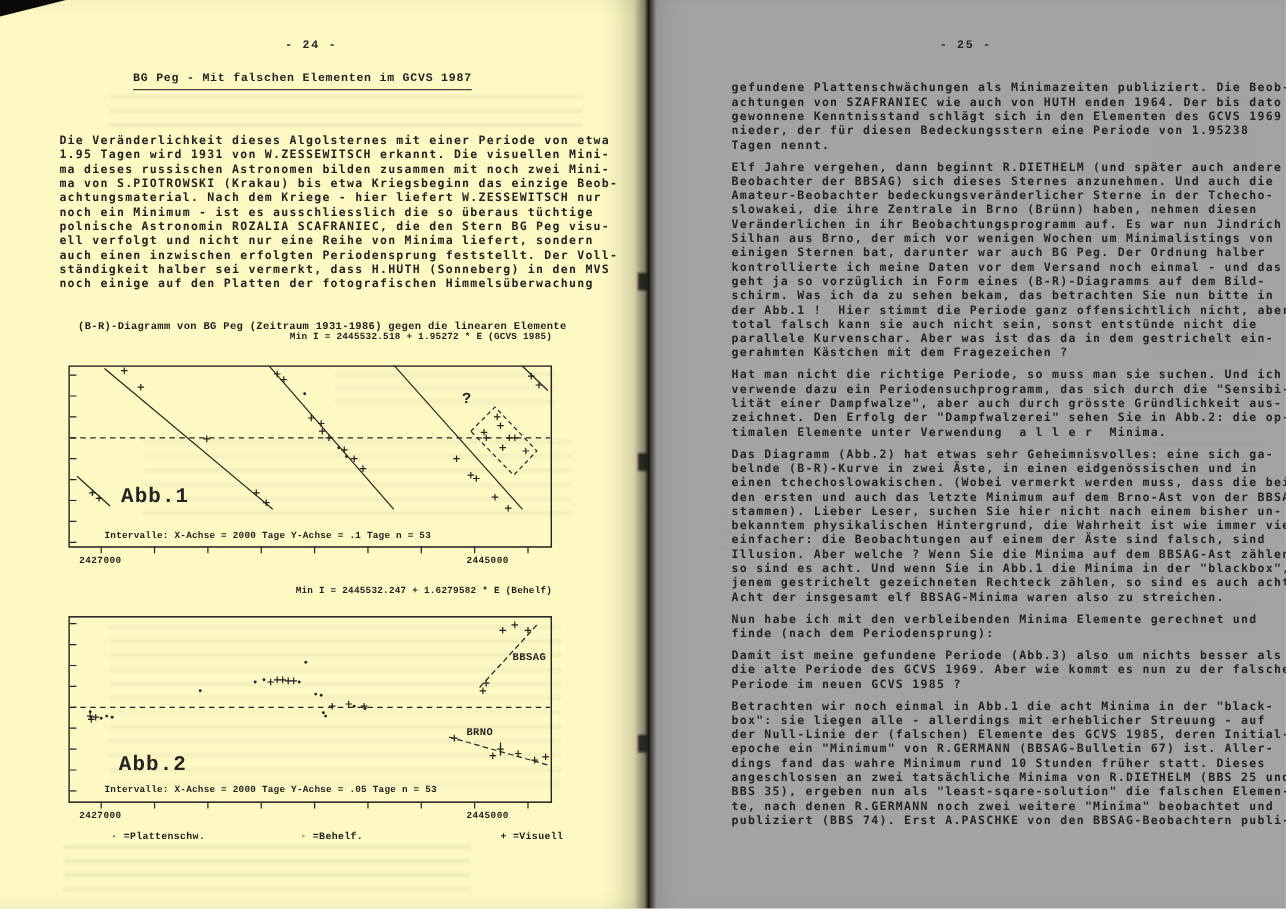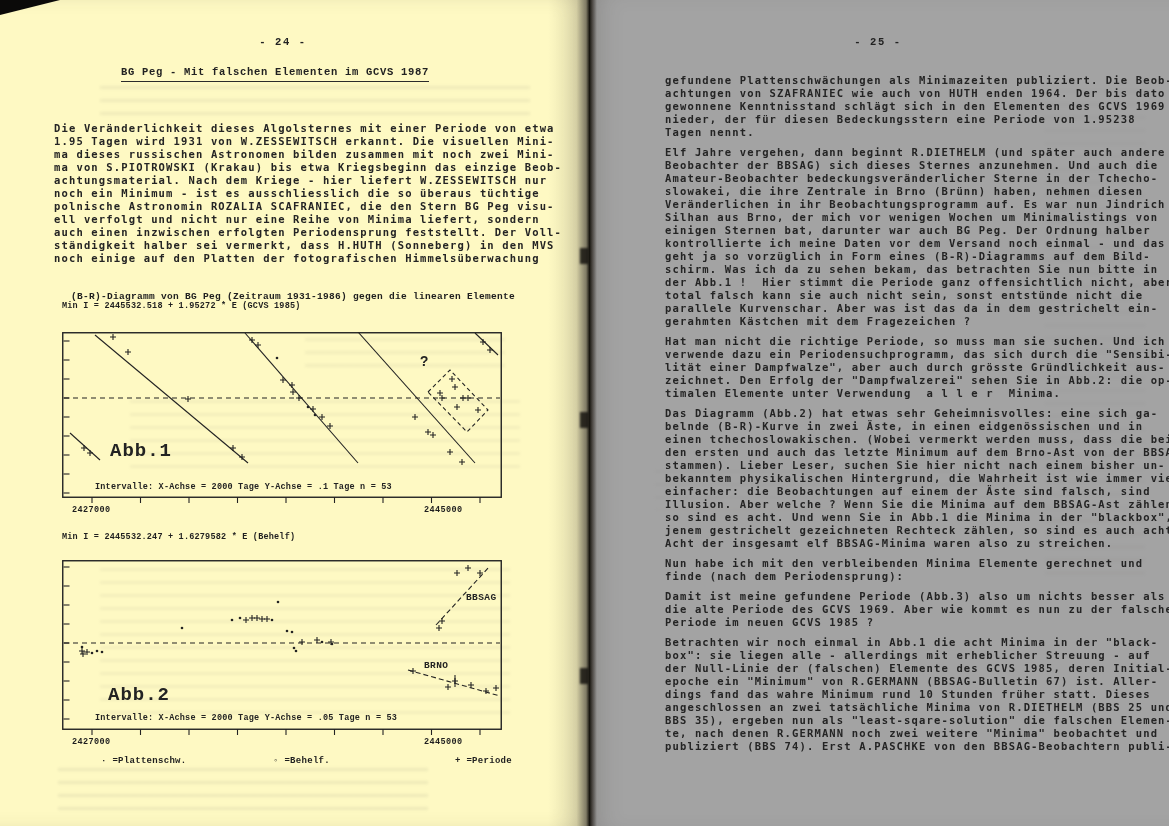--- a/index.html
+++ b/index.html
@@ -12,21 +12,21 @@
              box-shadow:inset 22px 0 26px -16px rgba(70,64,58,.28);}
   .page > *{position:absolute;z-index:2;}
   .ghost{position:absolute;z-index:1;filter:blur(1.6px);
          background:repeating-linear-gradient(180deg, rgba(112,110,102,.30) 0 3.5px, transparent 3.5px 13px);}
   .body-text{margin:12px;white-space:pre;font-size:10.5px;line-height:13px;
              font-weight:bold;letter-spacing:1.15px;color:#242424;}
   .pagenum{font-size:10.5px;font-weight:bold;letter-spacing:1.6px;text-align:center;}
   .title{font-size:10.5px;font-weight:bold;letter-spacing:0.7px;text-align:center;}
   .title span{display:inline-block;border-bottom:1.5px solid #2b2b2b;padding-bottom:3px;}
   .caption{font-size:9.5px;font-weight:bold;letter-spacing:0.3px;color:#202020;}
-  .formula{font-size:8.5px;font-weight:bold;letter-spacing:0.2px;text-align:left;color:#1f1f1f;}
+  .formula{font-size:8.5px;font-weight:bold;letter-spacing:0.2px;text-align:right;color:#1f1f1f;}
   .xlab{font-size:8.5px;font-weight:bold;letter-spacing:0.4px;color:#1f1f1f;}
   .legend-item{font-size:9px;font-weight:bold;letter-spacing:0.3px;color:#1f1f1f;}
   .fig{position:absolute;z-index:2;}
   .flow{left:75px;top:74px;width:500px;}
   .flow pre{margin:0 0 7px 0;}
   .formula-block{padding-left:90px;}
   .gutter{position:absolute;left:548px;top:0;width:68px;height:826px;z-index:5;pointer-events:none;
     background:linear-gradient(90deg, rgba(0,0,0,0) 0%, rgba(75,70,64,.14) 42%,
       rgba(58,54,50,.55) 56%, #17150f 61%, #494540 65%, rgba(255,255,255,0) 72%);}
   .nub{position:absolute;width:9px;height:16px;background:rgba(22,20,17,.85);
@@ -204,21 +204,21 @@
         <text x="33" y="160" fill="#232323" style="font-family:'Liberation Mono','DejaVu Sans Mono',monospace;font-weight:bold;font-size:8.5px;letter-spacing:0.2px;">Intervalle:    X-Achse = 2000 Tage    Y-Achse = .05 Tage     n = 53</text>
         <text x="404" y="40" fill="#232323" style="font-family:'Liberation Mono','DejaVu Sans Mono',monospace;font-weight:bold;font-size:9.5px;letter-spacing:0.4px;">BBSAG</text>
         <text x="362" y="108" fill="#232323" style="font-family:'Liberation Mono','DejaVu Sans Mono',monospace;font-weight:bold;font-size:9.5px;letter-spacing:0.4px;">BRNO</text>
       </svg>
 
     <div class="xlab" style="left:72px;top:737px;">2427000</div>
     <div class="xlab" style="left:424px;top:737px;">2445000</div>
 
     <div class="legend-item" style="left:101px;top:756px;">· =Plattenschw.</div>
     <div class="legend-item" style="left:273px;top:756px;">◦ =Behelf.</div>
-    <div class="legend-item" style="left:455px;top:756px;">+ =Periode</div>
+    <div class="legend-item" style="left:455px;top:756px;">+ =Visuell</div>
   </div>
 
   <div class="page page-right">
     <div class="ghost" style="left:455px;top:90px;width:100px;height:490px;opacity:.18;"></div>
     <div class="ghost" style="left:65px;top:470px;width:360px;height:40px;opacity:.16;"></div>
 
     <div class="pagenum" style="left:75px;top:36px;width:426px;">- 25 -</div>
 
     <div class="flow">
       <pre class="body-text">gefundene Plattenschwächungen als Minimazeiten publiziert. Die Beob-

